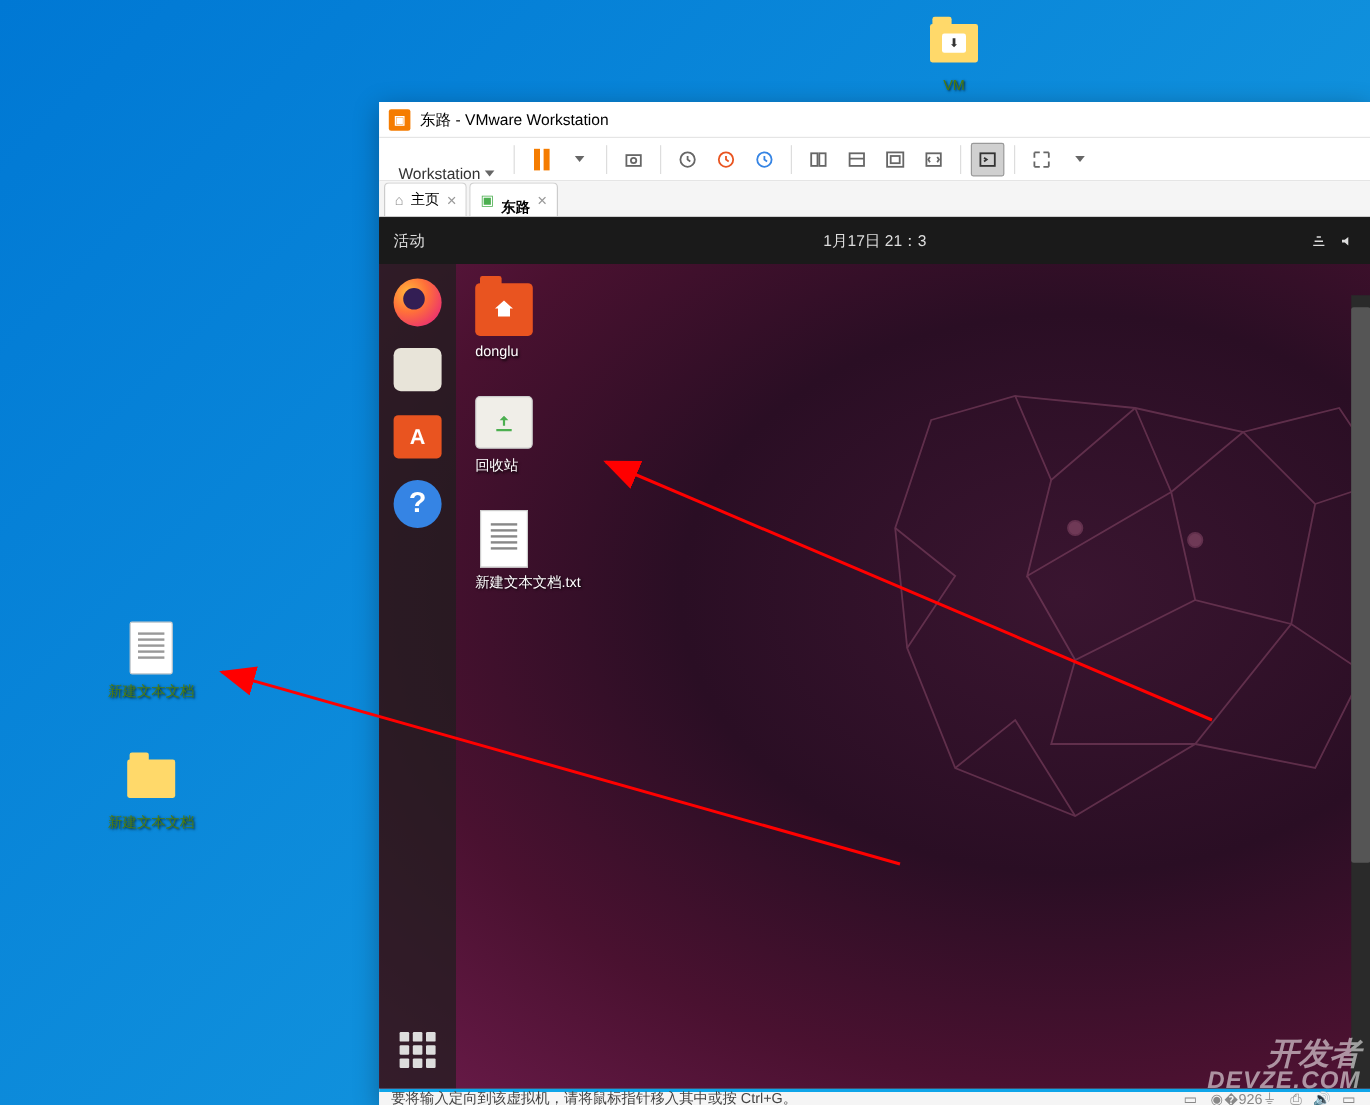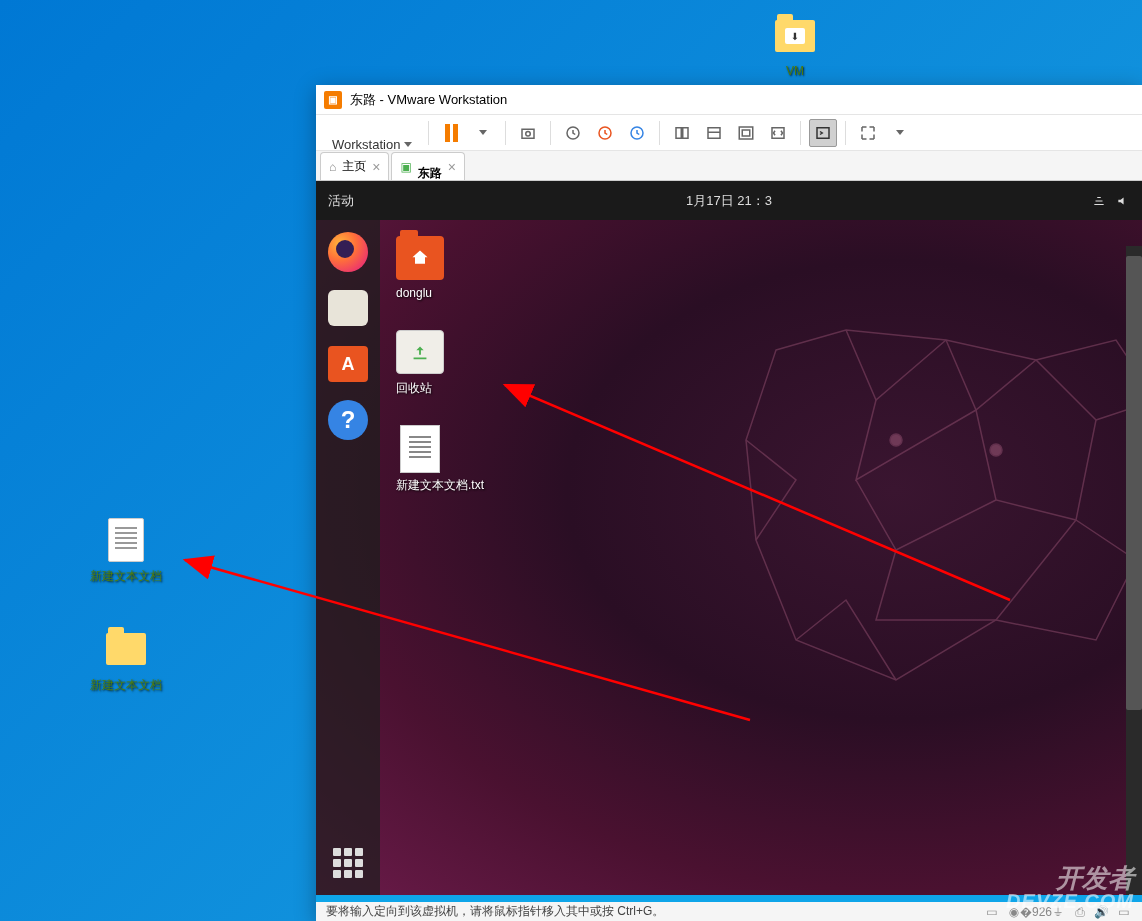--- a/index.html
+++ b/index.html
@@ -72,21 +72,21 @@
 .home-folder::before { content:""; position:absolute; top:-6px; left:4px; width:18px; height:8px; background:#e95420; border-radius:2px 2px 0 0;}
 .home-folder svg { fill:#fff; width:20px; height:20px;}
 .trash-folder { background: #f0eee8; border:1px solid #ccc; }
 .trash-folder svg { fill:#4caf50; width:22px; height:22px;}
 .txt-file { background: #fff; border:1px solid #ccc; width:40px; height:48px; position:relative;}
 .txt-file::after { content:""; position:absolute; top:10px; left:8px; right:8px; height:2px; background:#888; box-shadow:0 5px 0 #888,0 10px 0 #888,0 15px 0 #888,0 20px 0 #888;}
 
 .vm-scrollbar { width: 16px; background: #2a2a2a; position: absolute; right: 0; top: 26px; bottom: 0; }
 .vm-scrollbar-thumb { width: 100%; height: 70%; background: #555; border-radius: 2px; margin-top: 10px;}
 
-.statusbar { height: 26px; background: #f5f5f5; border-top: 7px solid #0ea5e9; display: flex; align-items: center; padding: 0 10px; font-size: 12px; color: #444; }
+.statusbar { height: 14px; background: #f5f5f5; border-top: 3px solid #0ea5e9; display: flex; align-items: center; padding: 0 10px; font-size: 12px; color: #444; }
 .statusbar .status-icons { margin-left: auto; display: flex; gap: 6px; color: #888; }
 .statusbar .status-icons span { width: 16px; height: 16px; display:inline-flex; align-items:center; justify-content:center;}
 
 
 .arrow-svg { position: absolute; pointer-events: none; z-index: 1000; }
 
 
 .watermark { position: absolute; right: 8px; bottom: 10px; color: rgba(255,255,255,0.55); font-size: 26px; font-style: italic; font-weight: bold; text-align: right; line-height: 1; }
 .watermark .small { font-size: 20px; letter-spacing: 1px; display:block; }
 </style>

